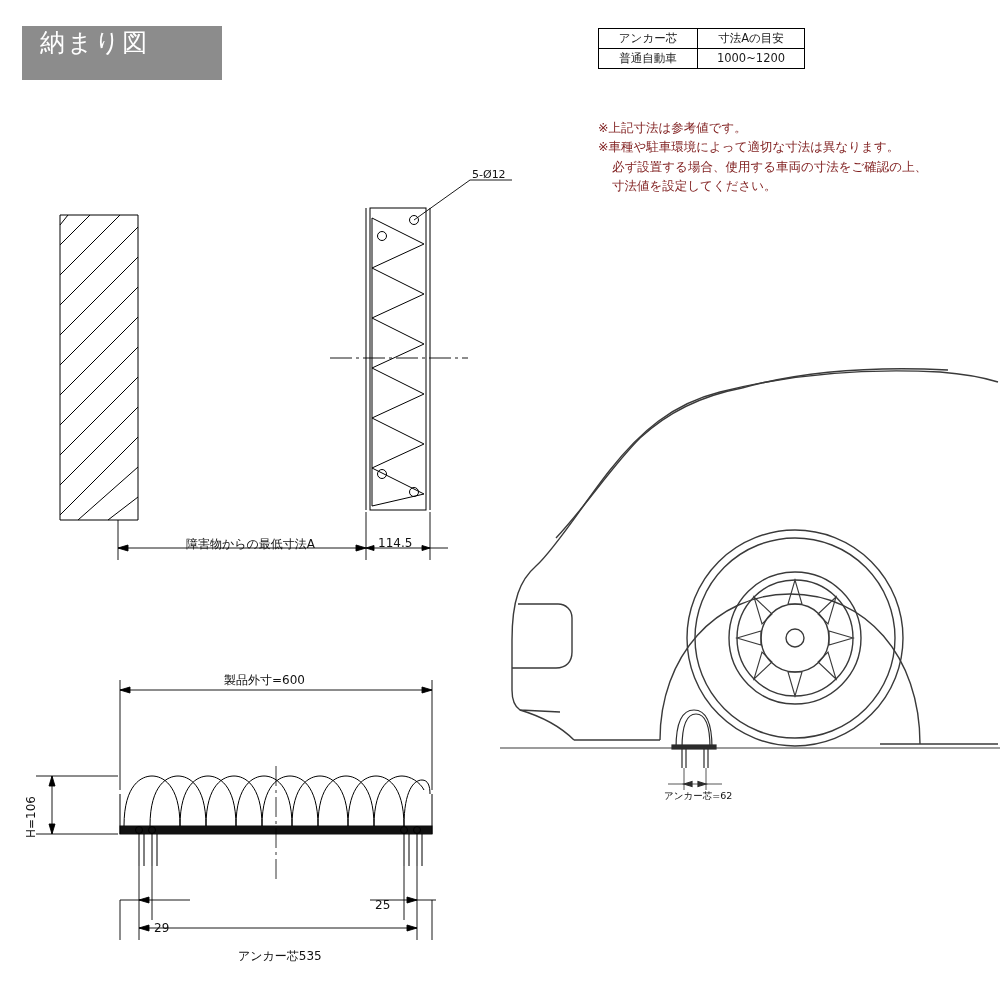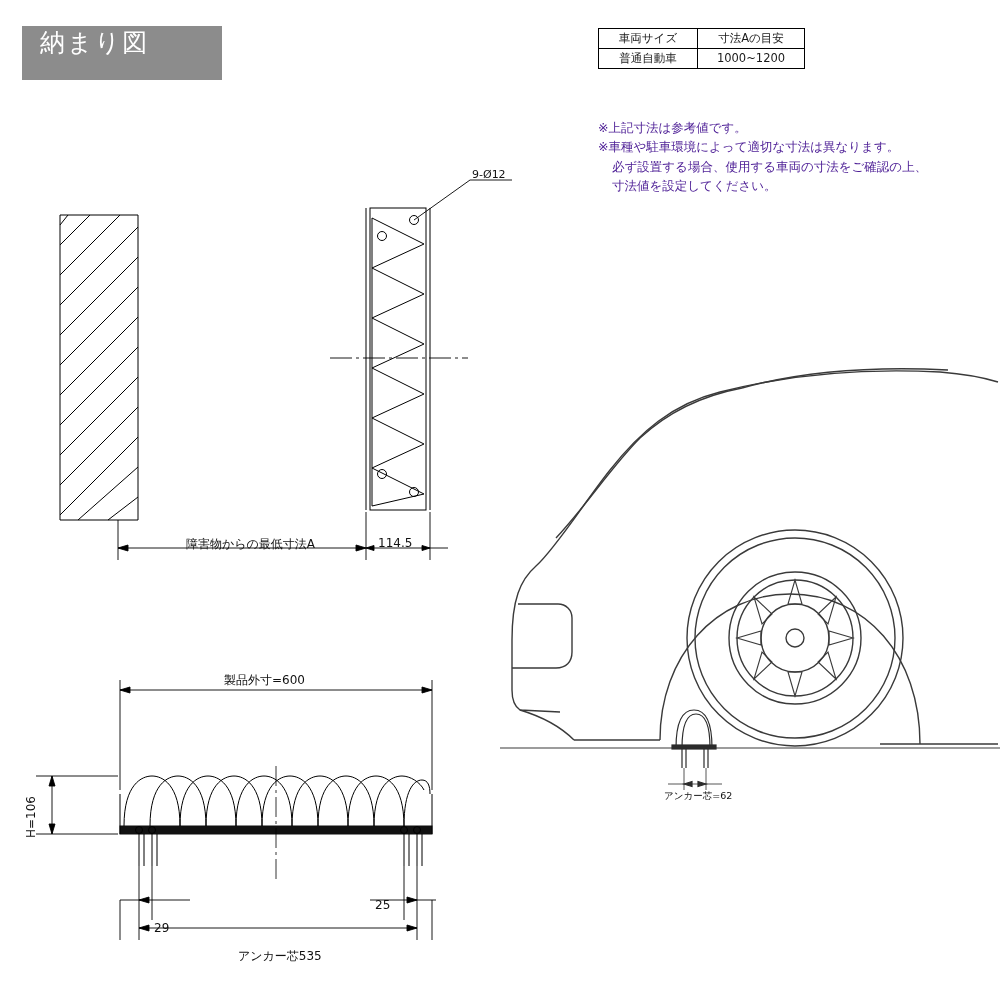--- a/index.html
+++ b/index.html
@@ -39,21 +39,21 @@
     line-height:1.15;
     white-space:nowrap;
   }
   .spec-table td.c0{width:86px;}
   .spec-table td.c1{width:94px;}
 
   .notes{
     position:absolute;left:598px;top:118px;width:392px;
     font-size:12.5px;line-height:1.55;
     font-family:"DejaVu Sans", sans-serif;
-    color:#4c1d95;
+    color:#7f1d1d;
   }
   .notes div{white-space:nowrap;}
   .notes div.indent{padding-left:14px;}
 
   
   .dim{
     position:absolute;
     font-size:11px;
     font-family:"DejaVu Sans", sans-serif;
     color:#111;
@@ -69,21 +69,21 @@
 
 <div class="stage">
 
   <div class="title-banner">
     <span>納まり図</span>
   </div>
 
   <table class="spec-table">
     <tbody>
         <tr>
-      <td class="c0">車両サイズ</td>
+      <td class="c0">アンカー芯</td>
       <td class="c1">寸法Aの目安</td>
     </tr>
     <tr>
       <td class="c0">普通自動車</td>
       <td class="c1">1000~1200</td>
     </tr>
   </tbody>
     </table>
 
   <div class="notes">
@@ -280,21 +280,21 @@
       <line x1="684" y1="768" x2="684" y2="790" stroke-width="0.8"></line>
       <line x1="706" y1="768" x2="706" y2="790" stroke-width="0.8"></line>
       <line x1="668" y1="784" x2="684" y2="784" stroke-width="0.8"></line>
       <line x1="706" y1="784" x2="722" y2="784" stroke-width="0.8"></line>
       <line x1="684" y1="784" x2="706" y2="784" stroke-width="0.8"></line>
       <polygon points="684,784 692,781.5 692,786.5" fill="#2b2b2b"></polygon>
       <polygon points="706,784 698,781.5 698,786.5" fill="#2b2b2b"></polygon>
     </g>
   </svg>
 
-  <div class="dim" style="left:472px;top:168px;">9-Ø12</div>
+  <div class="dim" style="left:472px;top:168px;">5-Ø12</div>
 
   <div class="dim" style="left:186px;top:536px;font-size:12px;">障害物からの最低寸法A</div>
 
   <div class="dim" style="left:378px;top:536px;font-size:12px;">114.5</div>
 
   <div class="dim" style="left:224px;top:672px;font-size:12px;">製品外寸=600</div>
 
   <div class="dim rot" style="left:24px;top:838px;font-size:12px;">H=106</div>
 
   <div class="dim" style="left:154px;top:921px;font-size:12px;">29</div>

